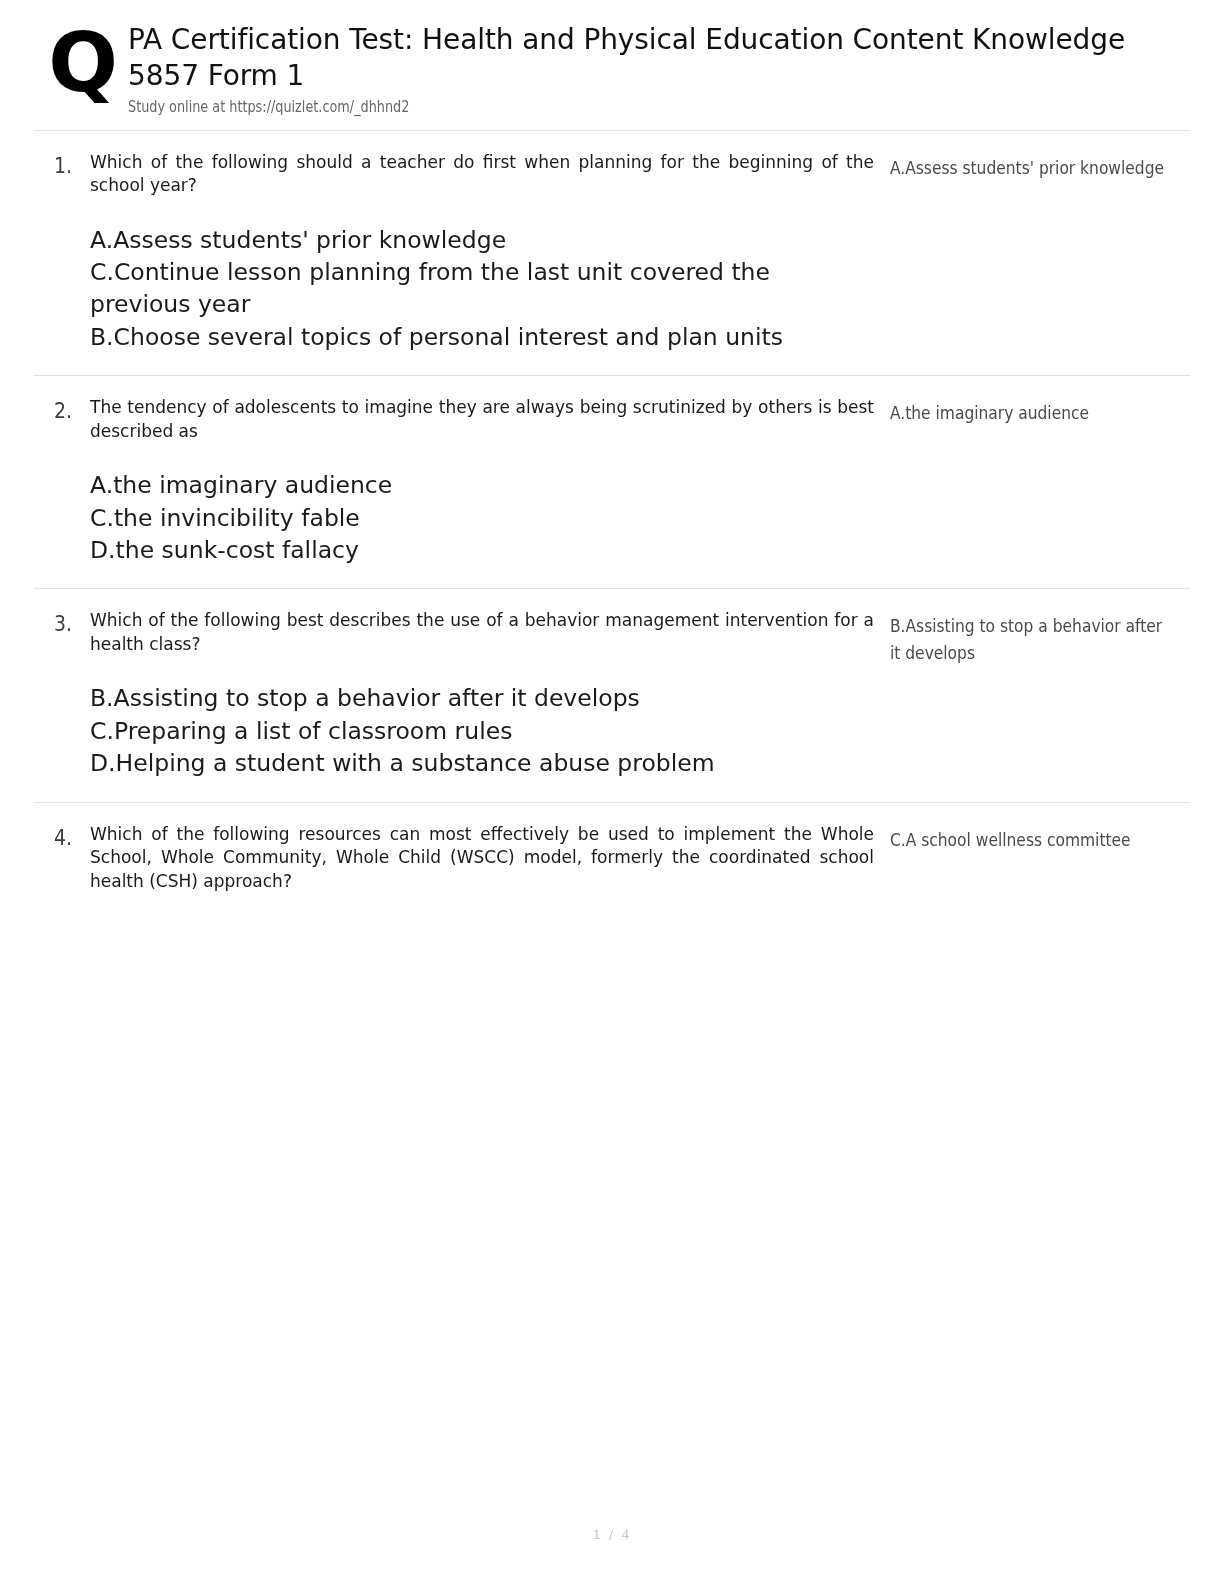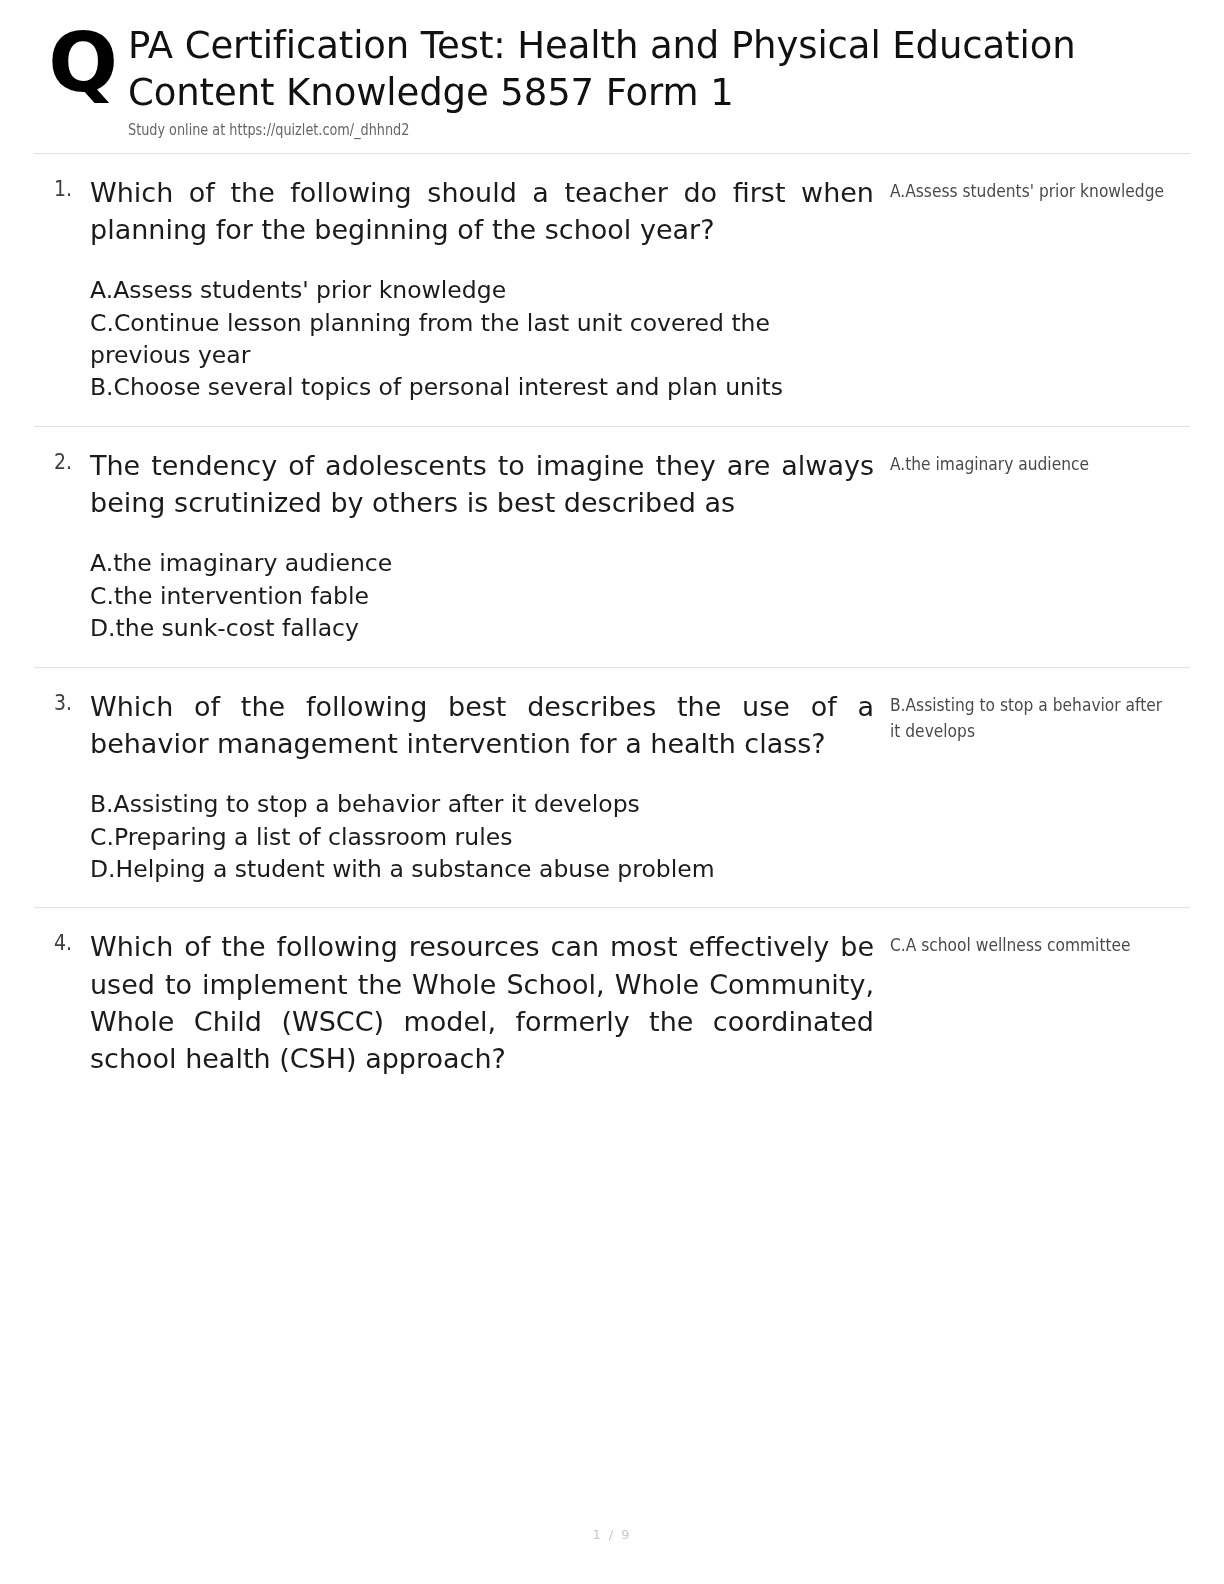--- a/index.html
+++ b/index.html
@@ -43,21 +43,21 @@
     font-weight: 700;
     line-height: 0.85;
     color: #000000;
     letter-spacing: -2px;
   }
   .header-text {
     flex: 1 1 auto;
     padding-left: 4px;
   }
   .doc-title {
-    font-size: 37px;
+    font-size: 28px;
     line-height: 1.28;
     font-weight: 400;
     color: #111111;
     letter-spacing: -0.1px;
   }
   .doc-subtitle {
     margin-top: 4px;
     font-size: 15.5px;
     color: #4a4a4a;
     font-family: "DejaVu Sans Condensed", "DejaVu Sans", sans-serif;
@@ -90,21 +90,21 @@
     font-family: "DejaVu Sans Condensed", "DejaVu Sans", sans-serif;
     padding-top: 3px;
   }
   .qa-question {
     flex: 0 0 800px;
     width: 800px;
     box-sizing: border-box;
     padding-right: 16px;
   }
   .q-text {
-    font-size: 27px;
+    font-size: 17px;
     line-height: 1.38;
     color: #1b1b1b;
     text-align: justify;
     text-justify: inter-word;
   }
   .q-choices {
     margin-top: 26px;
     font-size: 23.5px;
     line-height: 1.38;
     color: #1b1b1b;
@@ -165,21 +165,21 @@
       </div>
       <div class="qa-answer">A.Assess students' prior knowledge</div>
     </div>
 
     <div class="qa-row">
       <div class="qa-num">2.</div>
       <div class="qa-question">
         <div class="q-text">The tendency of adolescents to imagine they are always being scrutinized by others is best described as</div>
         <div class="q-choices">
           <span class="choice">A.the imaginary audience</span>
-          <span class="choice">C.the intervention fable</span>
+          <span class="choice">C.the invincibility fable</span>
           <span class="choice">D.the sunk-cost fallacy</span>
         </div>
       </div>
       <div class="qa-answer">A.the imaginary audience</div>
     </div>
 
     <div class="qa-row">
       <div class="qa-num">3.</div>
       <div class="qa-question">
         <div class="q-text">Which of the following best describes the use of a behavior management intervention for a health class?</div>
@@ -195,15 +195,15 @@
     <div class="qa-row">
       <div class="qa-num">4.</div>
       <div class="qa-question">
         <div class="q-text">Which of the following resources can most effectively be used to implement the Whole School, Whole Community, Whole Child (WSCC) model, formerly the coordinated school health (CSH) approach?</div>
       </div>
       <div class="qa-answer">C.A school wellness committee</div>
     </div>
 
   </div>
 
-  <div class="footer">1 / 9</div>
+  <div class="footer">1 / 4</div>
 
 </div>
 
 </body></html>

